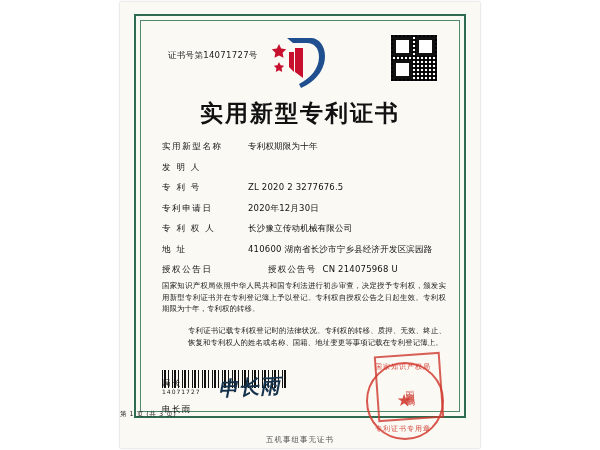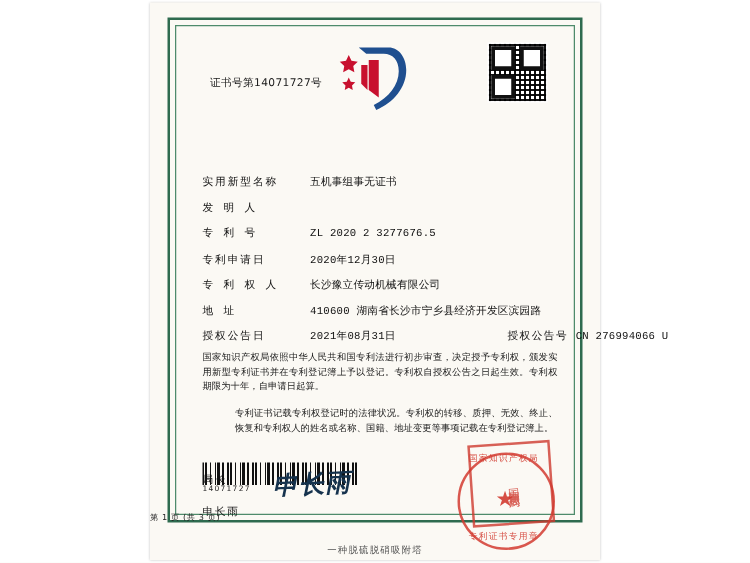--- a/index.html
+++ b/index.html
@@ -50,21 +50,21 @@
   .top-row {
     position: absolute;
     left: 26px;
     top: 26px;
     right: 26px;
     height: 70px;
   }
   .serial {
     position: absolute;
     left: 22px;
-    top: 33px;
+    top: 22px;
     font-size: 8.5px;
     color: #1a1a1a;
     letter-spacing: 0.3px;
   }
   .logo {
     position: absolute;
     left: 50%;
     top: 4px;
     transform: translateX(-50%);
     width: 62px;
@@ -124,21 +124,20 @@
     top: 138px;
   }
   .field {
     display: flex;
     align-items: flex-end;
     font-size: 8.5px;
     line-height: 12px;
     color: #111;
     margin-bottom: 8.5px;
     letter-spacing: 0.2px;
-    font-family: Liberation Mono, monospace;
   }
   .field .lbl {
     width: 86px;
     flex: 0 0 86px;
     letter-spacing: 1.6px;
     white-space: nowrap;
   }
   .field .val {
     flex: 1 1 auto;
     white-space: nowrap;
@@ -331,25 +330,26 @@
           <path d="M10 12 l2.2 4.6 5 .7 -3.6 3.5 .9 5 -4.5-2.4 -4.5 2.4 .9-5 -3.6-3.5 5-.7 Z" fill="#c8102e"></path>
           <path d="M10 30 l1.6 3.3 3.6 .5 -2.6 2.5 .6 3.6 -3.2-1.7 -3.2 1.7 .6-3.6 -2.6-2.5 3.6-.5 Z" fill="#c8102e"></path>
         </svg>
       </div>
 
       <div class="qr">
         <div class="qr-eye3"></div>
       </div>
     </div>
 
+    <div class="title">实用新型专利证书</div>
 
     <div class="fields">
       <div class="field">
         <span class="lbl">实用新型名称</span>
-        <span class="val">五机事组事无证书</span>
+        <span class="val">专利权期限为十年</span>
       </div>
       <div class="field">
         <span class="lbl">发 明 人</span>
       </div>
       <div class="field">
         <span class="lbl">专 利 号</span>
         <span class="val">ZL 2020 2 3277676.5</span>
       </div>
       <div class="field">
         <span class="lbl">专利申请日</span>
@@ -358,27 +358,26 @@
       <div class="field">
         <span class="lbl">专 利 权 人</span>
         <span class="val">长沙豫立传动机械有限公司</span>
       </div>
       <div class="field">
         <span class="lbl">地 址</span>
         <span class="val">410600 湖南省长沙市宁乡县经济开发区滨园路</span>
       </div>
       <div class="field two">
         <span class="lbl">授权公告日</span>
-        <span class="val">2021年08月31日</span>
         <span class="lbl2">授权公告号</span>
-        <span class="val2">CN 276994066 U</span>
+        <span class="val2">CN 214075968 U</span>
       </div>
     </div>
 
-    <div class="para para1">国家知识产权局依照中华人民共和国专利法进行初步审查，决定授予专利权，颁发实用新型专利证书并在专利登记簿上予以登记。专利权自授权公告之日起生效。专利权期限为十年，自申请日起算。</div>
+    <div class="para para1">国家知识产权局依照中华人民共和国专利法进行初步审查，决定授予专利权，颁发实用新型专利证书并在专利登记簿上予以登记。专利权自授权公告之日起生效。专利权期限为十年，专利权的转移。</div>
     <div class="para para2">专利证书记载专利权登记时的法律状况。专利权的转移、质押、无效、终止、恢复和专利权人的姓名或名称、国籍、地址变更等事项记载在专利登记簿上。</div>
 
     <div class="barcode"></div>
     <div class="barcode-num">14071727</div>
 
     <div class="sig-block">
       <div class="sig-title">局长</div>
       <div class="sig-name">申长雨</div>
       <div class="handwriting">申长雨</div>
     </div>
@@ -388,14 +387,14 @@
       <div class="seal-text">国家知识产权局</div>
       <div class="star">★</div>
       <div class="seal-text bottom">专利证书专用章</div>
     </div>
 
     <div class="stamp-square">国家知识产权局</div>
 
     <div class="page-no">第 1 页 (共 3 页)</div>
   </div>
 
-  <div class="caption">一种脱硫脱硝吸附塔</div>
+  <div class="caption">五机事组事无证书</div>
 </div>
 
 </body></html>

